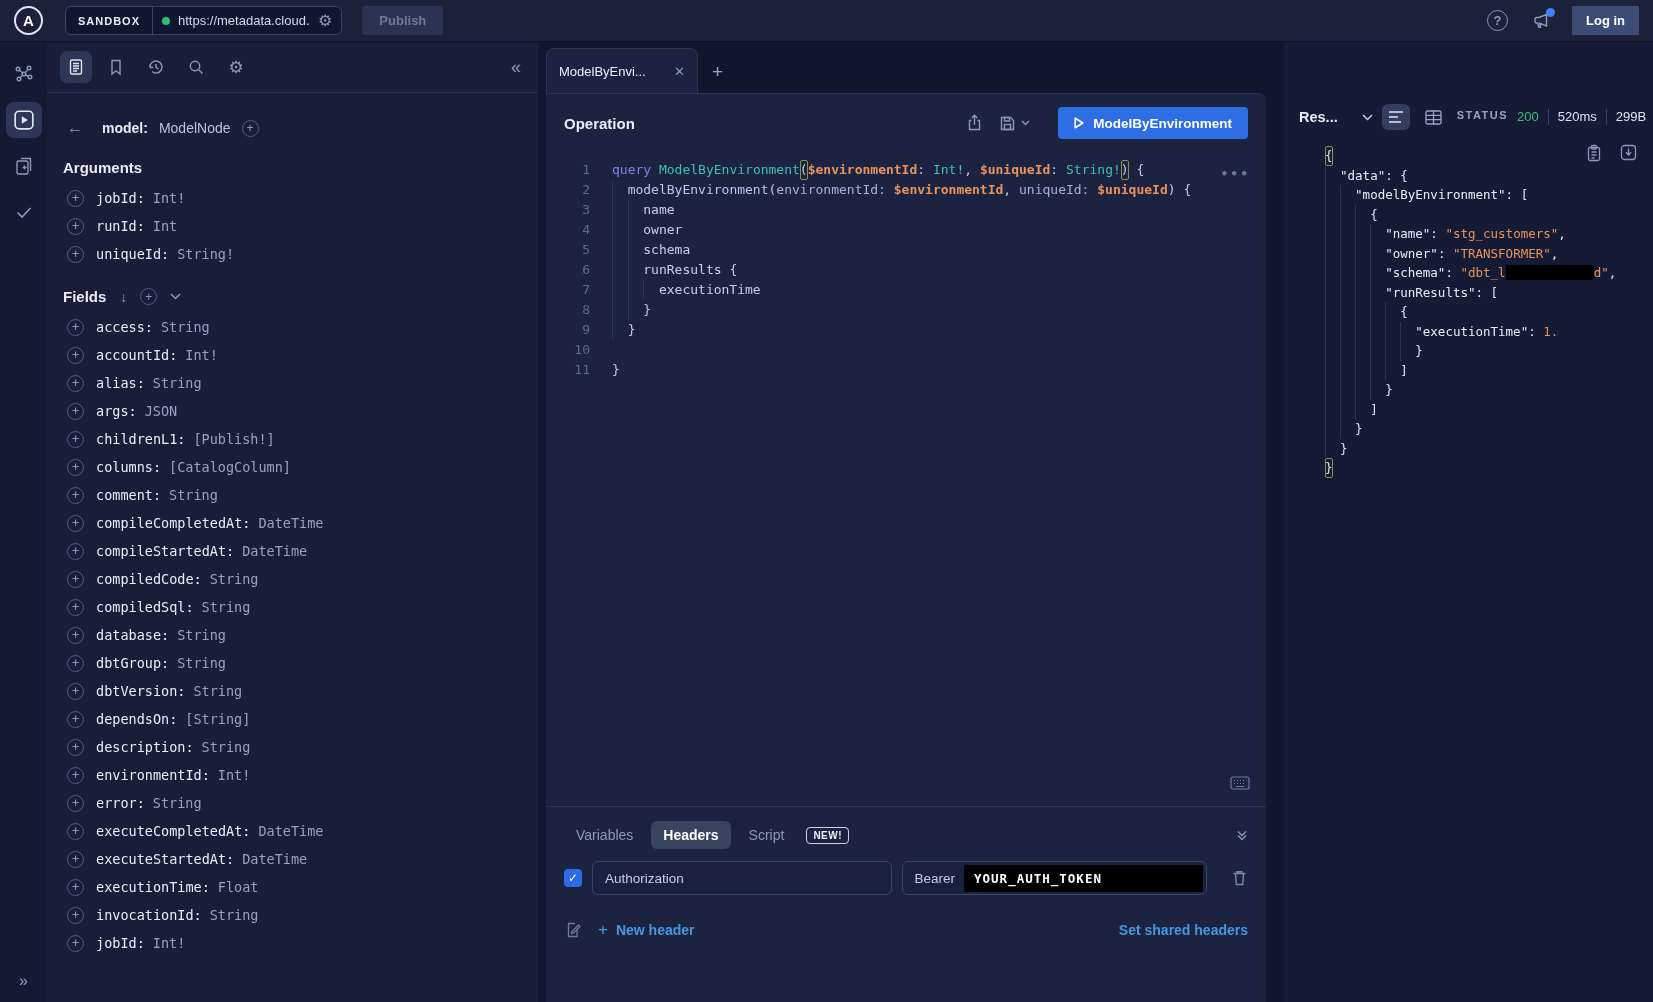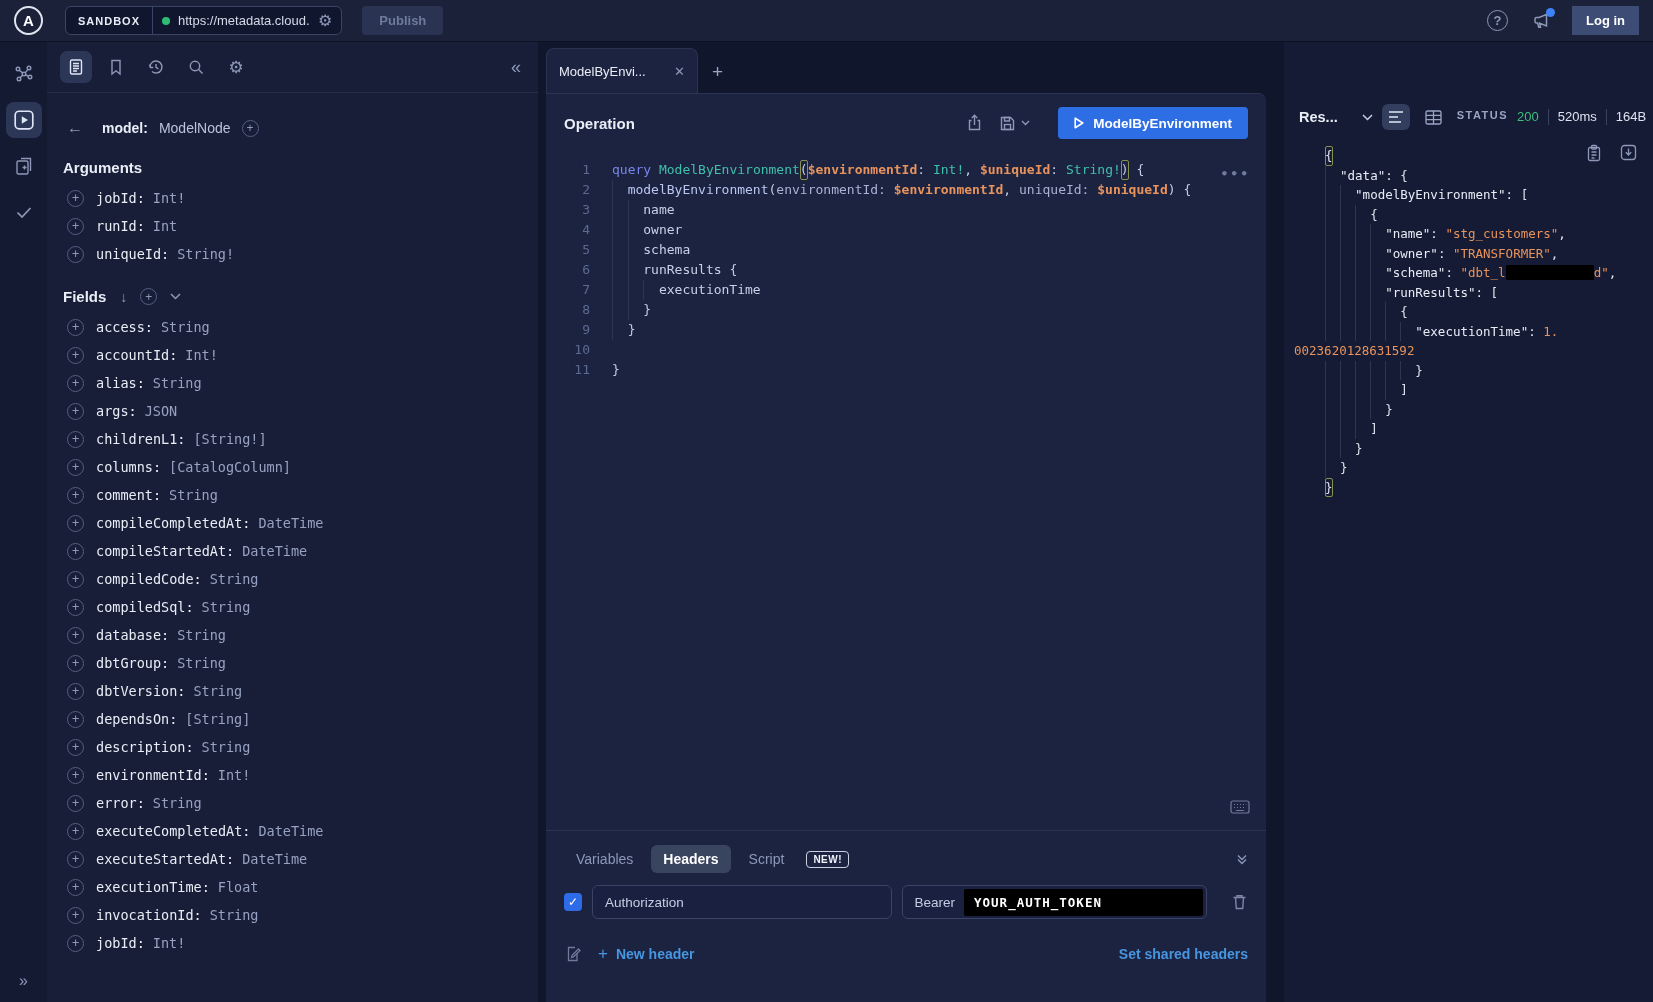--- a/index.html
+++ b/index.html
@@ -72,21 +72,21 @@
   .code-text { display:flex; white-space:pre; margin-left:22px; }
   .code-text span { white-space:pre; }
   .ig { display:inline-block; width:2ch; border-left:1px solid #2b3554; align-self:stretch; flex:none; }
   .kw { color:#7986e8; } .ty { color:#3fc0a8; } .vr { color:#e8935c;font-weight:bold; }
   .pu { color:#c3cbe0; } .fd { color:#c8d0e6; } .fc { color:#b9c6f0; } .an { color:#a9b2d4; }
   .hl { outline:1px solid #8a8f52; outline-offset:-1px; border-radius:2px; }
   .editor-menu { position:absolute; top:12px; right:16px; color:#6f7a9c; font-size:13px; letter-spacing:2px; font-weight:700; }
   .kbd-corner { position:absolute; bottom:16px; right:16px; color:#6f7a9c; }
 
   
-  .bottom-panel { height:172px; border-top:1px solid #2b3352; padding:0 18px; flex:none; }
+  .bottom-panel { height:196px; border-top:1px solid #2b3352; padding:0 18px; flex:none; }
   .bp-tabs { display:flex; align-items:center; gap:6px; margin-top:12px; height:32px; }
   .bp-tab { color:#8d98b8; font-size:14px; padding:6px 12px; }
   .bp-tab.active { background:#39445f; color:#fff; border-radius:6px; font-weight:700; }
   .badge-new { border:1px solid #c9d1e2; border-radius:4px; font-size:10px; font-weight:700; padding:2px 6px; color:#eef1f8; letter-spacing:.5px; margin-left:4px; }
   .bp-collapse { margin-left:auto; color:#8d98b8; }
   .bp-row { display:flex; align-items:center; gap:10px; margin-top:10px; height:34px; }
   .checkbox { width:18px; height:18px; background:#2d6be8; border-radius:4px; color:#fff; font-size:12px; display:flex; align-items:center; justify-content:center; flex:none; }
   .input-name { width:300px; height:34px; border:1px solid #3a4464; border-radius:6px; background:#1a2140; color:#c3cde3; font-size:13.5px; padding:0 12px; display:flex; align-items:center; }
   .input-value { width:306px; height:34px; border:1px solid #3a4464; border-radius:6px; background:#1a2140; display:flex; align-items:center; gap:9px; padding:0 3px 0 12px; }
   .bearer-label { color:#c3cde3; font-size:13.5px; flex:none; }
@@ -268,21 +268,21 @@
 
         <div class="doc-row">
           <span class="plus-circle">+</span>
           <span class="fname">args:</span>
           <span class="ftype">JSON</span>
         </div>
 
         <div class="doc-row">
           <span class="plus-circle">+</span>
           <span class="fname">childrenL1:</span>
-          <span class="ftype">[String!]</span>
+          <span class="ftype">[Publish!]</span>
         </div>
 
         <div class="doc-row">
           <span class="plus-circle">+</span>
           <span class="fname">columns:</span>
           <span class="ftype">[CatalogColumn]</span>
         </div>
 
         <div class="doc-row">
           <span class="plus-circle">+</span>
@@ -553,21 +553,21 @@
           <rect x="1" y="1" width="15" height="13" rx="1.5"></rect>
             <path d="M1 5.3h15M1 9.6h15M8.5 1v13"></path>
         </svg>
       </span>
       <span class="resp-right">
         <span class="status-label">STATUS</span>
         <span class="status-code">200</span>
         <span class="sep"></span>
         <span class="meta">520ms</span>
         <span class="sep"></span>
-        <span class="meta">164B</span>
+        <span class="meta">299B</span>
       </span>
     </div>
 
     <div class="resp-body">
       <div class="resp-actions">
         <svg width="16" height="18" viewBox="0 0 16 18" fill="none" stroke="currentColor" stroke-width="1.3">
           <rect x="2.5" y="3.5" width="11" height="13" rx="1.5"></rect>
             <rect x="5.5" y="1.5" width="5" height="3.5" rx="1"></rect>
             <path d="M5.5 8h5M5.5 11h5M5.5 14h3"></path>
         </svg>
@@ -610,23 +610,20 @@
         </div>
 
         <div class="json-line">
           <span class="code-text" style="margin-left:0;"><span class="ig"></span><span class="ig"></span><span class="ig"></span><span class="ig"></span><span class="ig"></span><span class="jp">{</span></span>
         </div>
 
         <div class="json-line">
           <span class="code-text" style="margin-left:0;"><span class="ig"></span><span class="ig"></span><span class="ig"></span><span class="ig"></span><span class="ig"></span><span class="ig"></span><span class="jk">"executionTime"</span><span class="jp">: </span><span class="jn">1.</span></span>
         </div>
 
-        <div class="json-line wrap">
-          <span class="code-text" style="margin-left:0;"><span class="jn">0023620128631592</span></span>
-        </div>
 
         <div class="json-line">
           <span class="code-text" style="margin-left:0;"><span class="ig"></span><span class="ig"></span><span class="ig"></span><span class="ig"></span><span class="ig"></span><span class="ig"></span><span class="jp">}</span></span>
         </div>
 
         <div class="json-line">
           <span class="code-text" style="margin-left:0;"><span class="ig"></span><span class="ig"></span><span class="ig"></span><span class="ig"></span><span class="ig"></span><span class="jp">]</span></span>
         </div>
 
         <div class="json-line">

